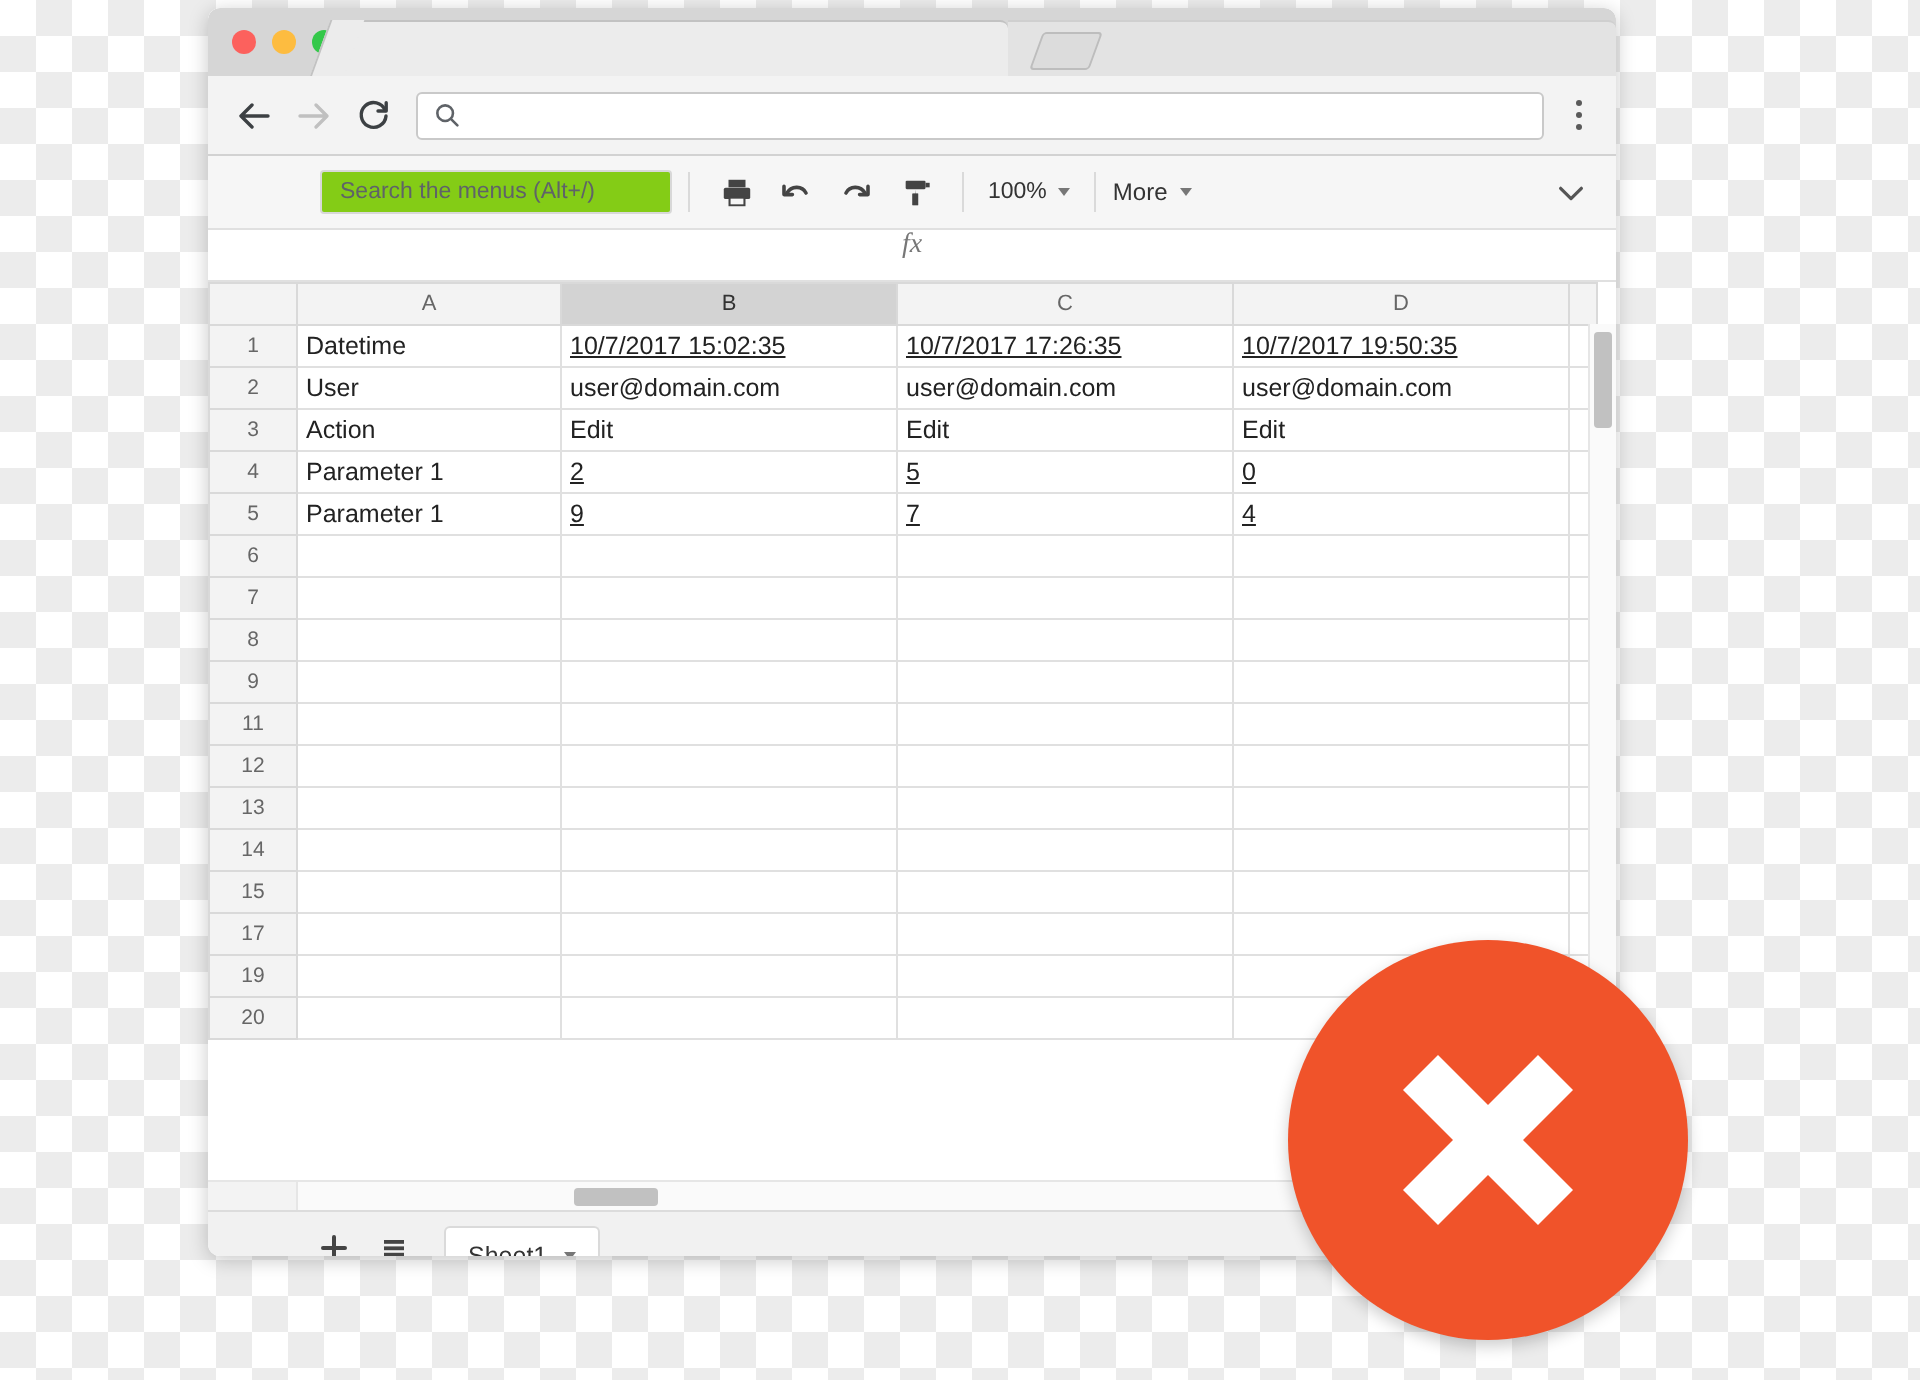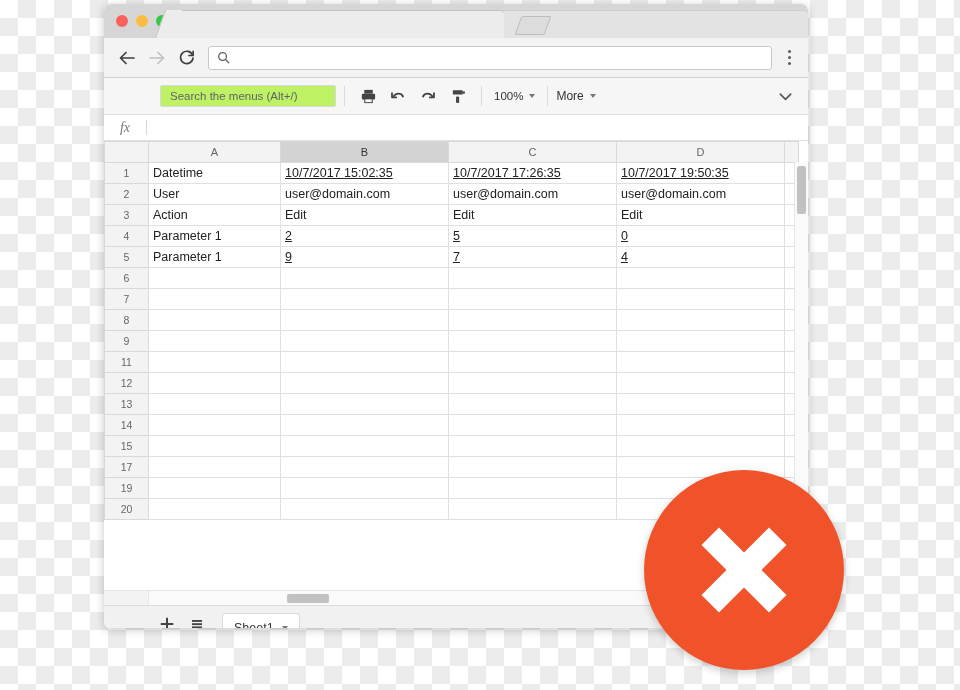--- a/index.html
+++ b/index.html
@@ -134,21 +134,21 @@
     position: relative;
     height: 36px;
     background: #f6f6f6;
     border-bottom: 1px solid #e0e0e0;
     display: flex;
     align-items: center;
   }
   .menu-search {
     margin-left: 56px;
     width: 176px; height: 22px;
-    background: #bef264;
+    background: #84cc16;
     border: 1px solid #d8d8d8;
     border-radius: 2px;
     display: flex; align-items: center;
     padding: 0 7px;
     box-sizing: border-box;
   }
   .menu-search input {
     border: none; outline: none; background: transparent;
     font-size: 11.5px; color: #555; width: 100%;
     font-family: "Liberation Sans", sans-serif;
@@ -179,20 +179,21 @@
     display: flex; align-items: center;
   }
 
   
   .formula-bar {
     height: 25px;
     background: #fff;
     border-bottom: 1px solid #e0e0e0;
     display: flex;
     align-items: center;
+    flex-direction: column;
   }
   .fx {
     width: 42px;
     text-align: center;
     font-family: "Liberation Serif", serif;
     font-style: italic;
     font-size: 14px;
     color: #777;
   }
   .fx-divider { width: 1px; height: 15px; background: #d5d5d5; }

